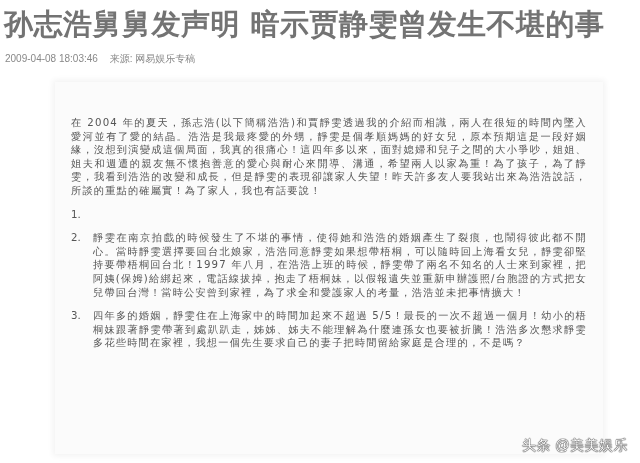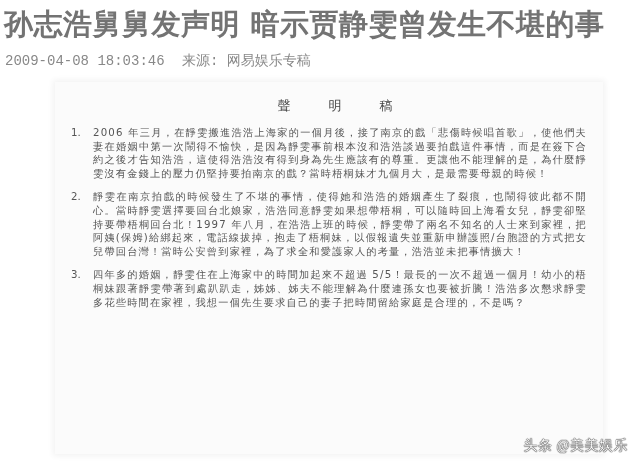--- a/index.html
+++ b/index.html
@@ -23,24 +23,24 @@
       font-weight: bold;
       color: #737373;
       letter-spacing: 0.5px;
       white-space: nowrap;
       line-height: 40px;
     }
     .meta {
       position: absolute;
       left: 5px;
       top: 52px;
-      font-size: 14px;
+      font-size: 10px;
       color: #888;
       white-space: nowrap;
-      font-family: Liberation Mono, monospace;
+      font-family: Liberation Sans, sans-serif;
       text-align: center;
     }
     .meta span { margin-right: 9px; }
 
     .scan {
       position: absolute;
       left: 55px;
       top: 82px;
       width: 548px;
       height: 372px;
@@ -92,43 +92,42 @@
     }
     .item-text p { margin: 0; }
 
     .watermark {
       position: absolute;
       right: 12px;
       top: 437px;
       font-size: 14px;
       color: #ffffff;
       text-shadow: 0 0 1px #333, 0 0 1px #333, 0 0 1px #333;
-      font-family: Liberation Serif, serif;
+      font-family: Liberation Sans, sans-serif;
       letter-spacing: 0.5px;
       white-space: nowrap;
     }
   </style>
 </head>
 <body>
 
 <div class="article-title">孙志浩舅舅发声明 暗示贾静雯曾发生不堪的事</div>
 
 <div class="meta">
   <span>2009-04-08 18:03:46</span>
   <span>来源: 网易娱乐专稿</span>
 </div>
 
 <div class="scan">
-  <div class="doc-heading">聲明稿</div>
   <div class="doc-body">
+    <p class="para intro">在 2004 年的夏天，孫志浩(以下簡稱浩浩)和賈靜雯透過我的介紹而相識，兩人在很短的時間內墜入愛河並有了愛的結晶。浩浩是我最疼愛的外甥，靜雯是個孝順媽媽的好女兒，原本預期這是一段好姻緣，沒想到演變成這個局面，我真的很痛心！這四年多以來，面對媳婦和兒子之間的大小爭吵，姐姐、姐夫和週遭的親友無不懷抱善意的愛心與耐心來開導、溝通，希望兩人以家為重！為了孩子，為了靜雯，我看到浩浩的改變和成長，但是靜雯的表現卻讓家人失望！昨天許多友人要我站出來為浩浩說話，所談的重點的確屬實！為了家人，我也有話要說！</p>
 
     <div class="item">
       <div class="item-num">1.</div>
       <div class="item-text">
-        <p>2006 年三月，在靜雯搬進浩浩上海家的一個月後，接了南京的戲「悲傷時候唱首歌」，使他們夫妻在婚姻中第一次鬧得不愉快，是因為靜雯事前根本沒和浩浩談過要拍戲這件事情，而是在簽下合約之後才告知浩浩，這使得浩浩沒有得到身為先生應該有的尊重。更讓他不能理解的是，為什麼靜雯沒有金錢上的壓力仍堅持要拍南京的戲？當時梧桐妹才九個月大，是最需要母親的時候！</p>
       </div>
     </div>
 
     <div class="item">
       <div class="item-num">2.</div>
       <div class="item-text">
         <p>靜雯在南京拍戲的時候發生了不堪的事情，使得她和浩浩的婚姻產生了裂痕，也鬧得彼此都不開心。當時靜雯選擇要回台北娘家，浩浩同意靜雯如果想帶梧桐，可以隨時回上海看女兒，靜雯卻堅持要帶梧桐回台北！1997 年八月，在浩浩上班的時候，靜雯帶了兩名不知名的人士來到家裡，把阿姨(保姆)給綁起來，電話線拔掉，抱走了梧桐妹，以假報遺失並重新申辦護照/台胞證的方式把女兒帶回台灣！當時公安曾到家裡，為了求全和愛護家人的考量，浩浩並未把事情擴大！</p>
       </div>
     </div>
 

